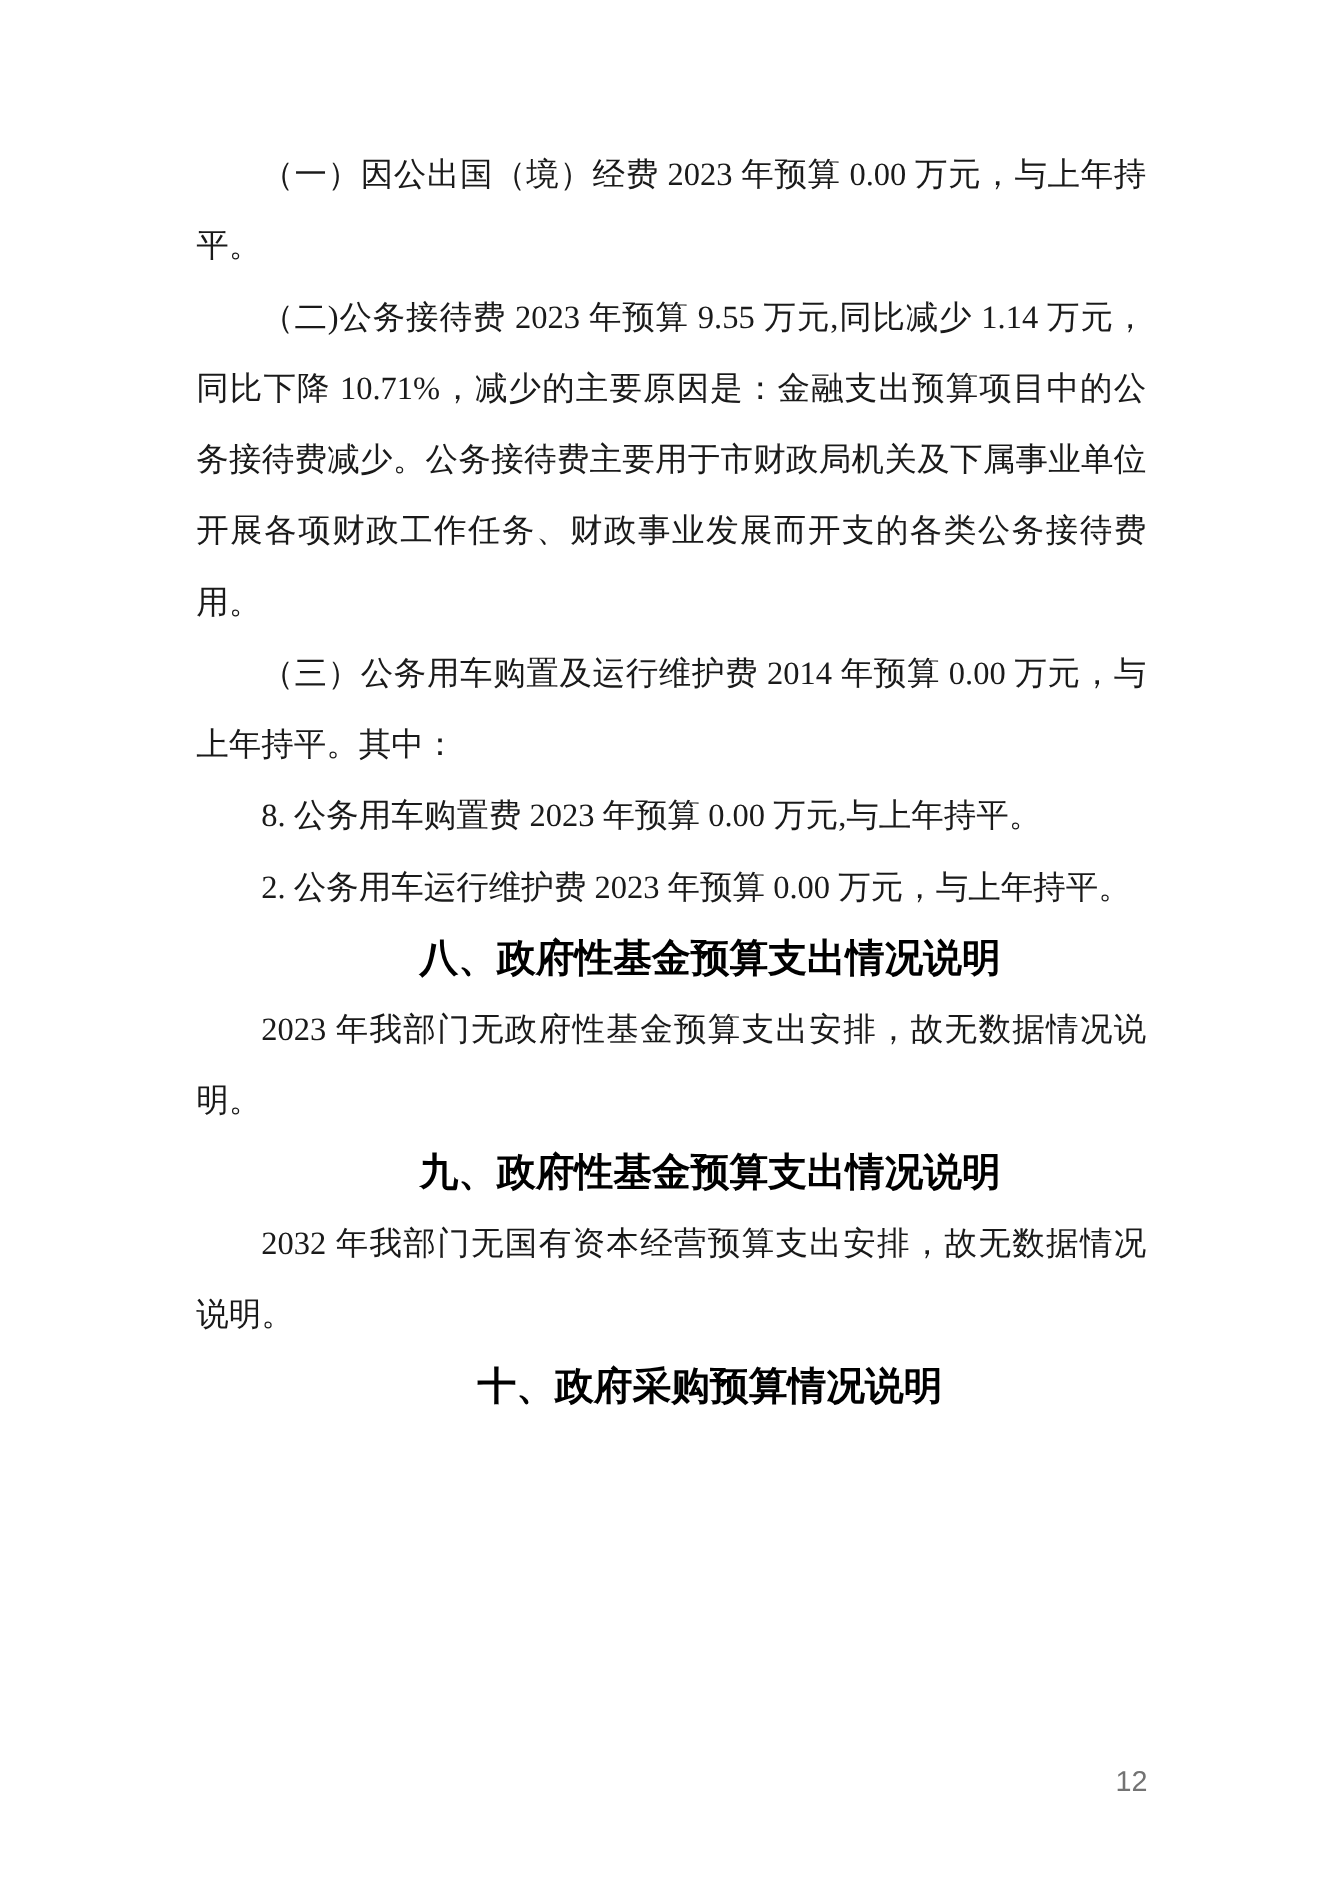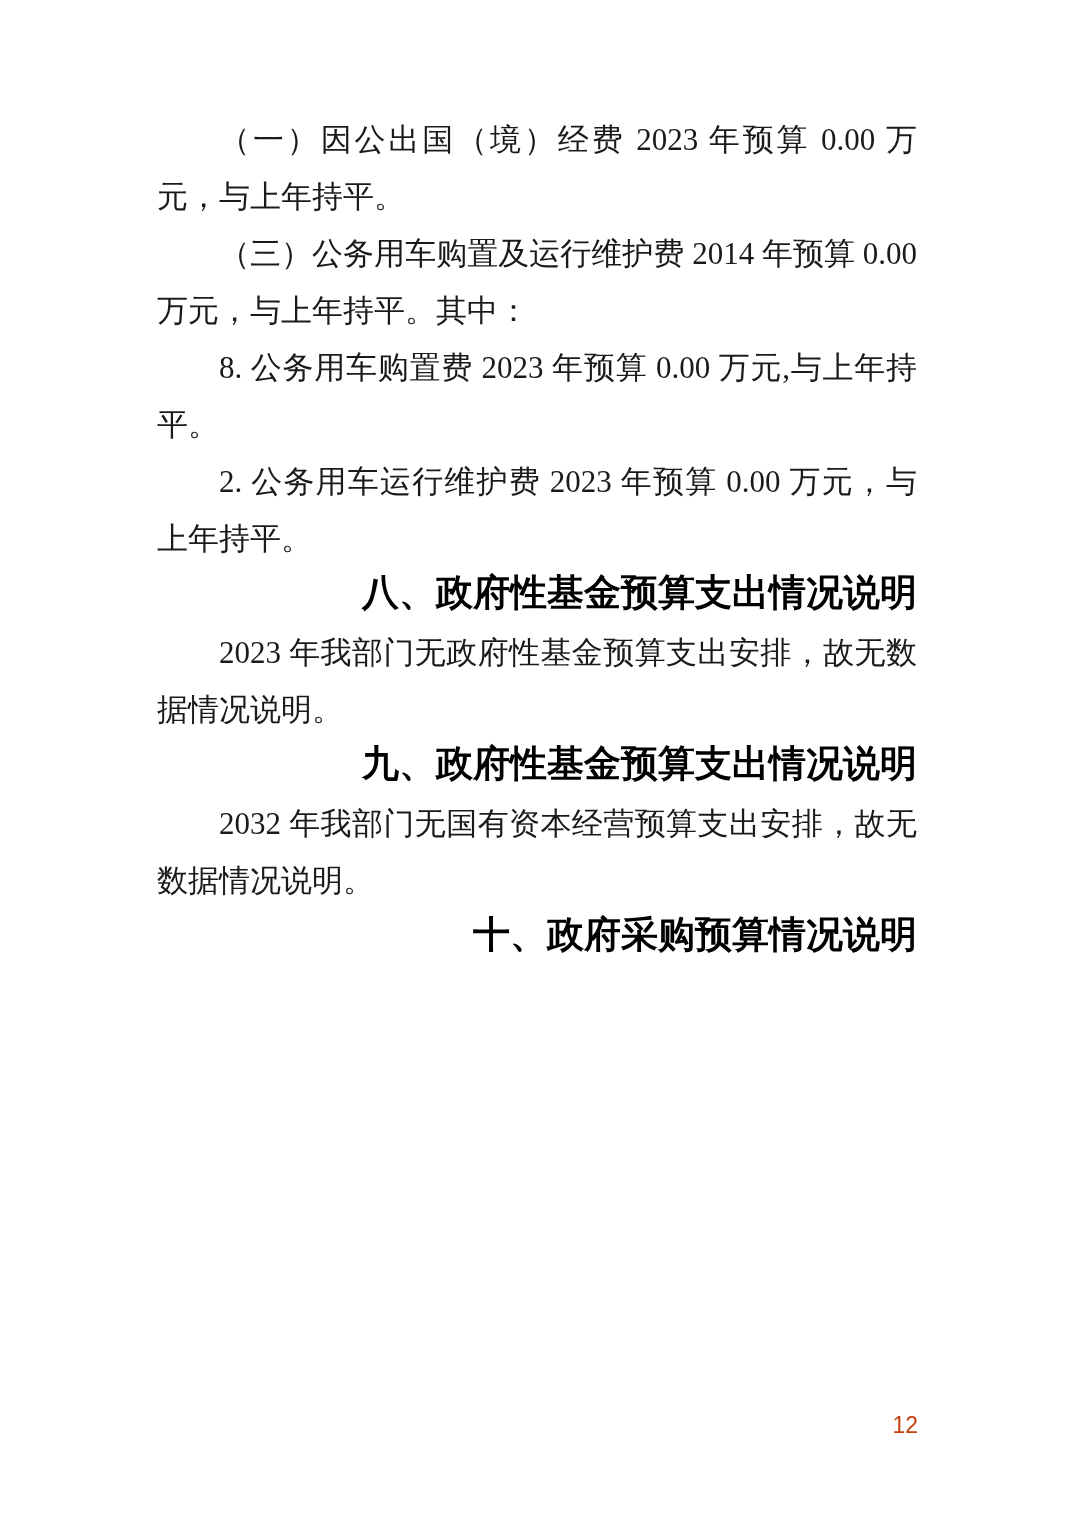--- a/index.html
+++ b/index.html
@@ -14,52 +14,53 @@
     color: #161616;
     font-family: "Liberation Serif", "DejaVu Serif", serif;
   }
   .doc-body {
     position: absolute;
     left: 157px;
     top: 111px;
     width: 760px;
   }
   .doc-body .paragraph {
-    font-size: 31px;
+    font-size: 26px;
     line-height: 57px;
     text-align: justify;
     text-indent: 2em;
     font-weight: 400;
     color: #1a1a1a;
   }
   .doc-body .heading {
-    font-size: 37px;
+    font-size: 31px;
     line-height: 57px;
     text-indent: 2em;
-    text-align: right;
+    text-align: center;
     font-weight: 700;
     color: #000000;
-    font-family: Liberation Mono, monospace;
+    font-family: Liberation Sans, sans-serif;
   }
   .page-number {
     position: absolute;
     right: 157px;
     bottom: 82px;
     font-size: 23px;
     line-height: 26px;
-    color: #c2410c;
+    color: #737373;
     font-family: "Liberation Sans", "DejaVu Sans", sans-serif;
   }
 </style>
 </head>
 <body>
 
 <div class="page">
   <main class="doc-body" id="doc-body">
       <p class="paragraph">（一）因公出国（境）经费 2023 年预算 0.00 万元，与上年持平。</p>
+      <p class="paragraph">（二)公务接待费 2023 年预算 9.55 万元,同比减少 1.14 万元，同比下降 10.71%，减少的主要原因是：金融支出预算项目中的公务接待费减少。公务接待费主要用于市财政局机关及下属事业单位开展各项财政工作任务、财政事业发展而开支的各类公务接待费用。</p>
       <p class="paragraph">（三）公务用车购置及运行维护费 2014 年预算 0.00 万元，与上年持平。其中：</p>
       <p class="paragraph">8. 公务用车购置费 2023 年预算 0.00 万元,与上年持平。</p>
       <p class="paragraph">2. 公务用车运行维护费 2023 年预算 0.00 万元，与上年持平。</p>
       <h2 class="heading">八、政府性基金预算支出情况说明</h2>
       <p class="paragraph">2023 年我部门无政府性基金预算支出安排，故无数据情况说明。</p>
       <h2 class="heading">九、政府性基金预算支出情况说明</h2>
       <p class="paragraph">2032 年我部门无国有资本经营预算支出安排，故无数据情况说明。</p>
       <h2 class="heading">十、政府采购预算情况说明</h2>
     </main>
   <div class="page-number">12</div>

